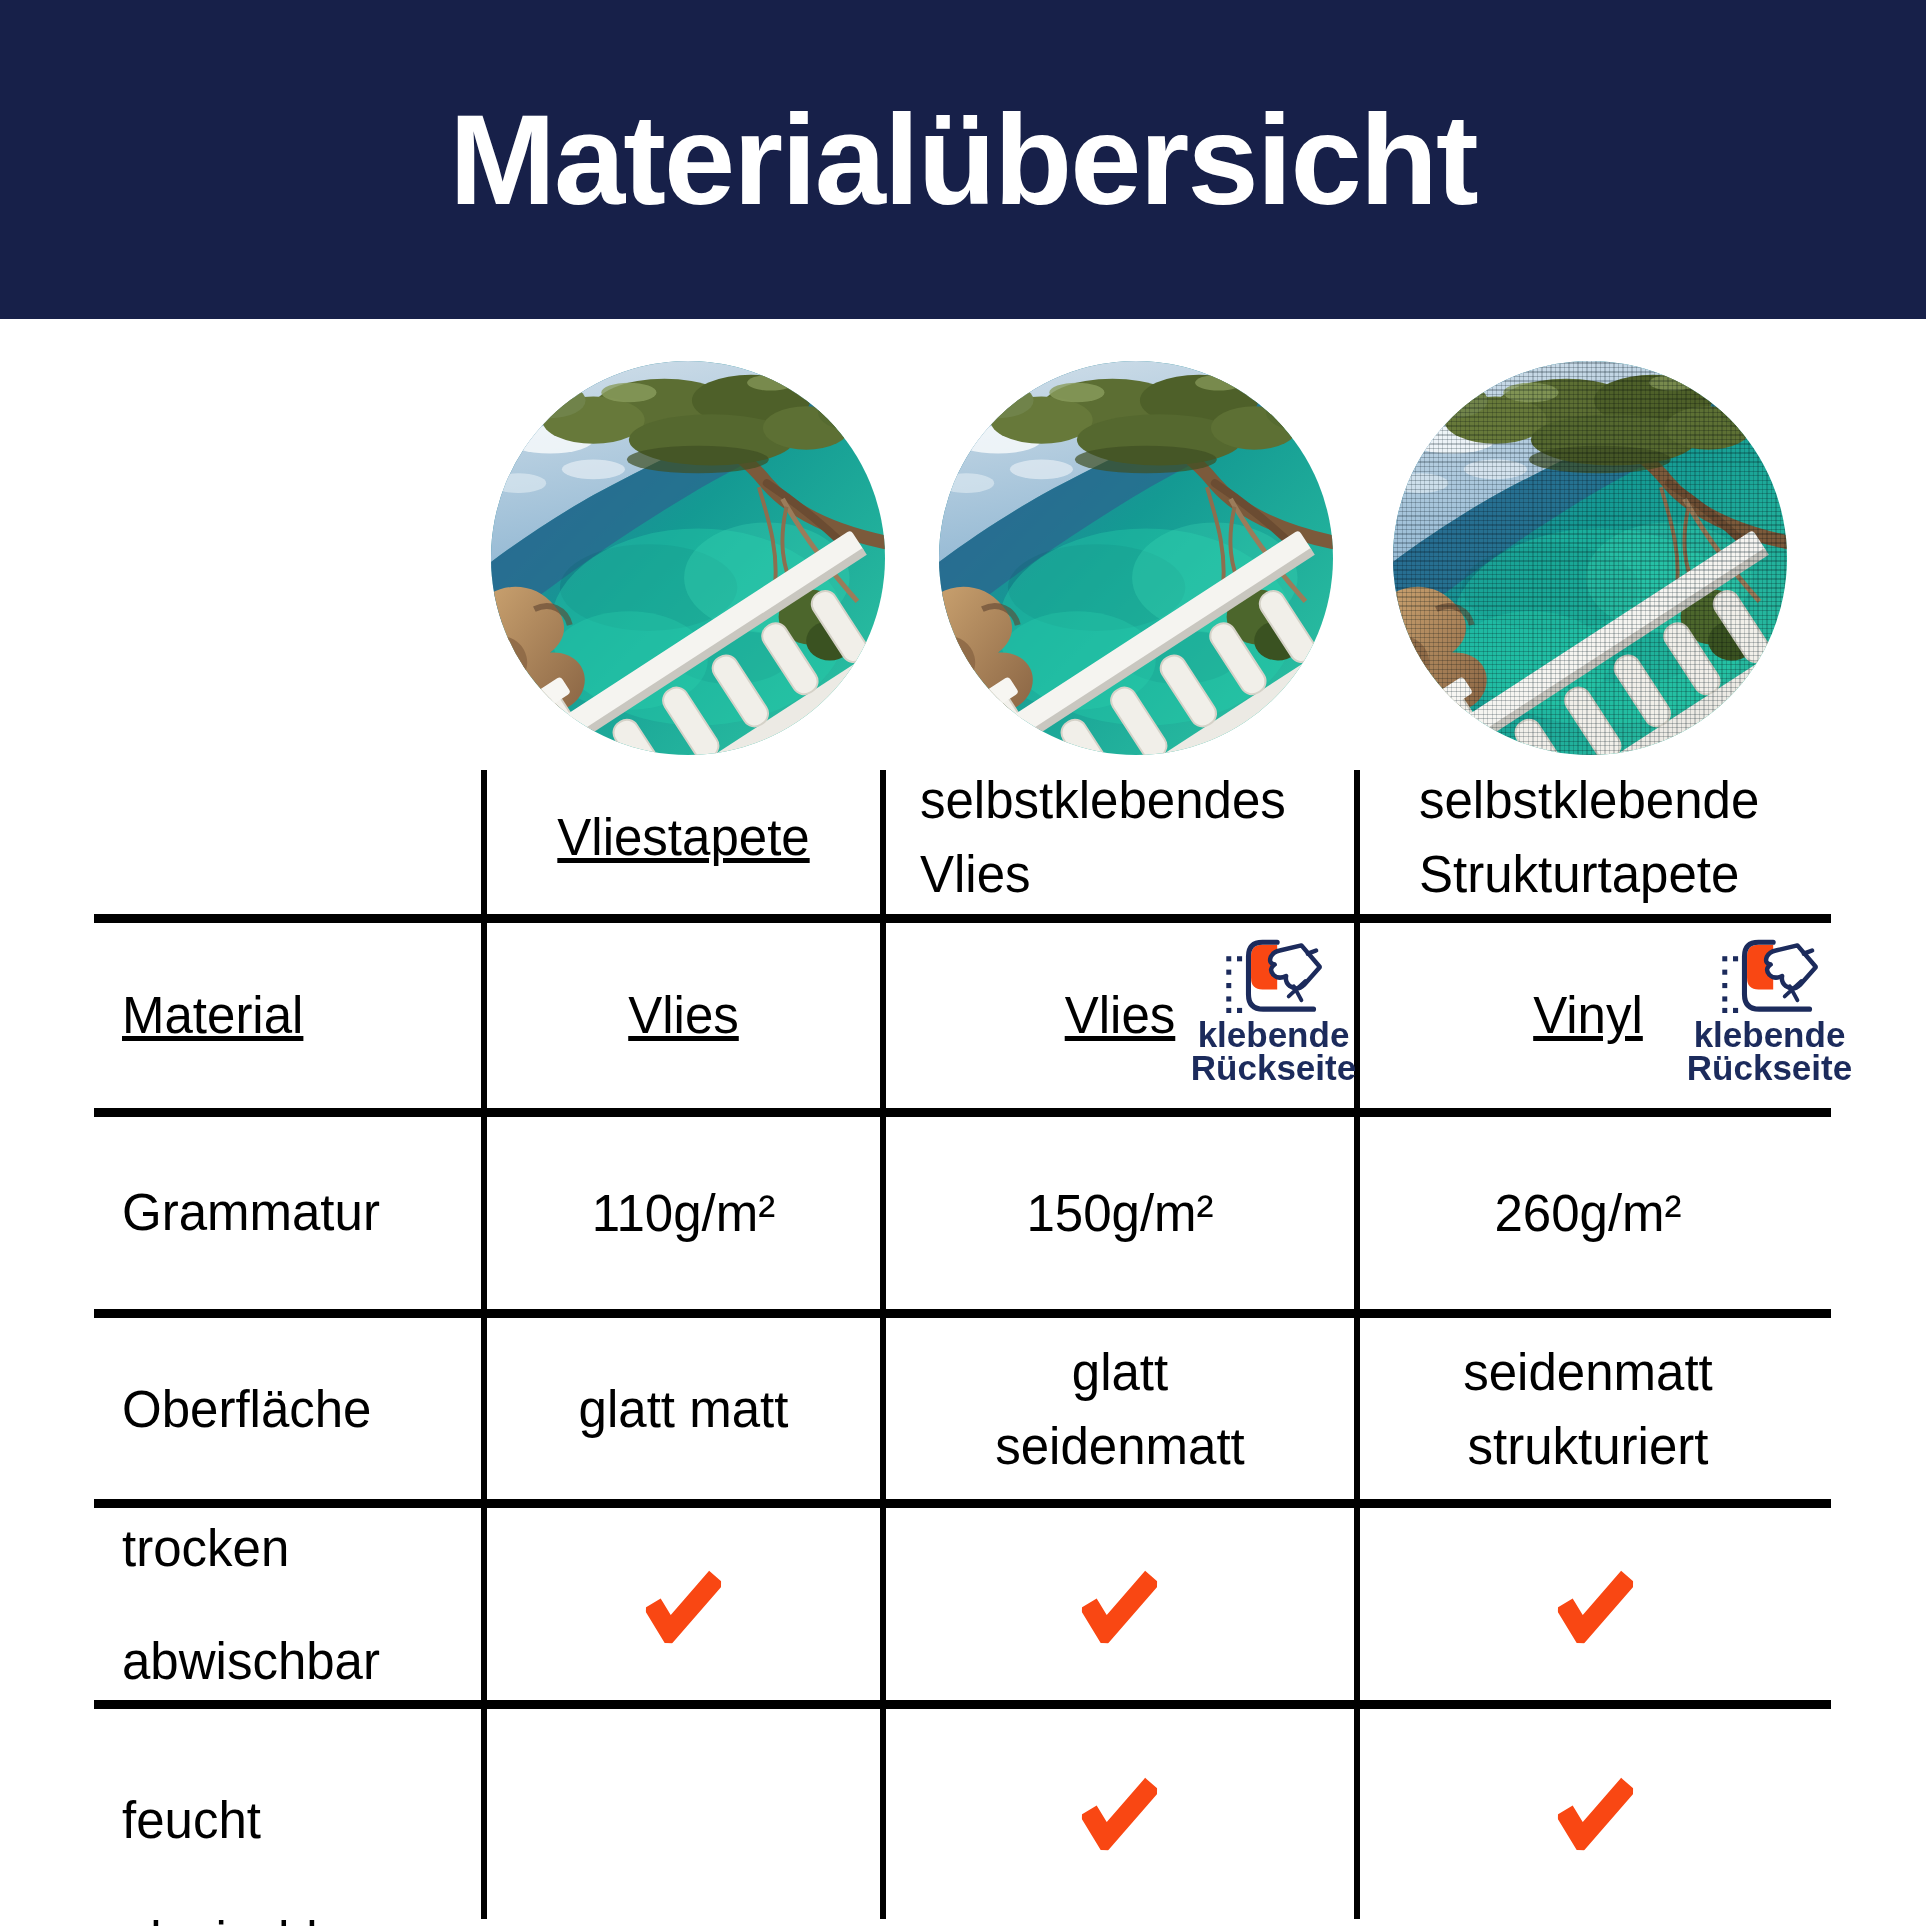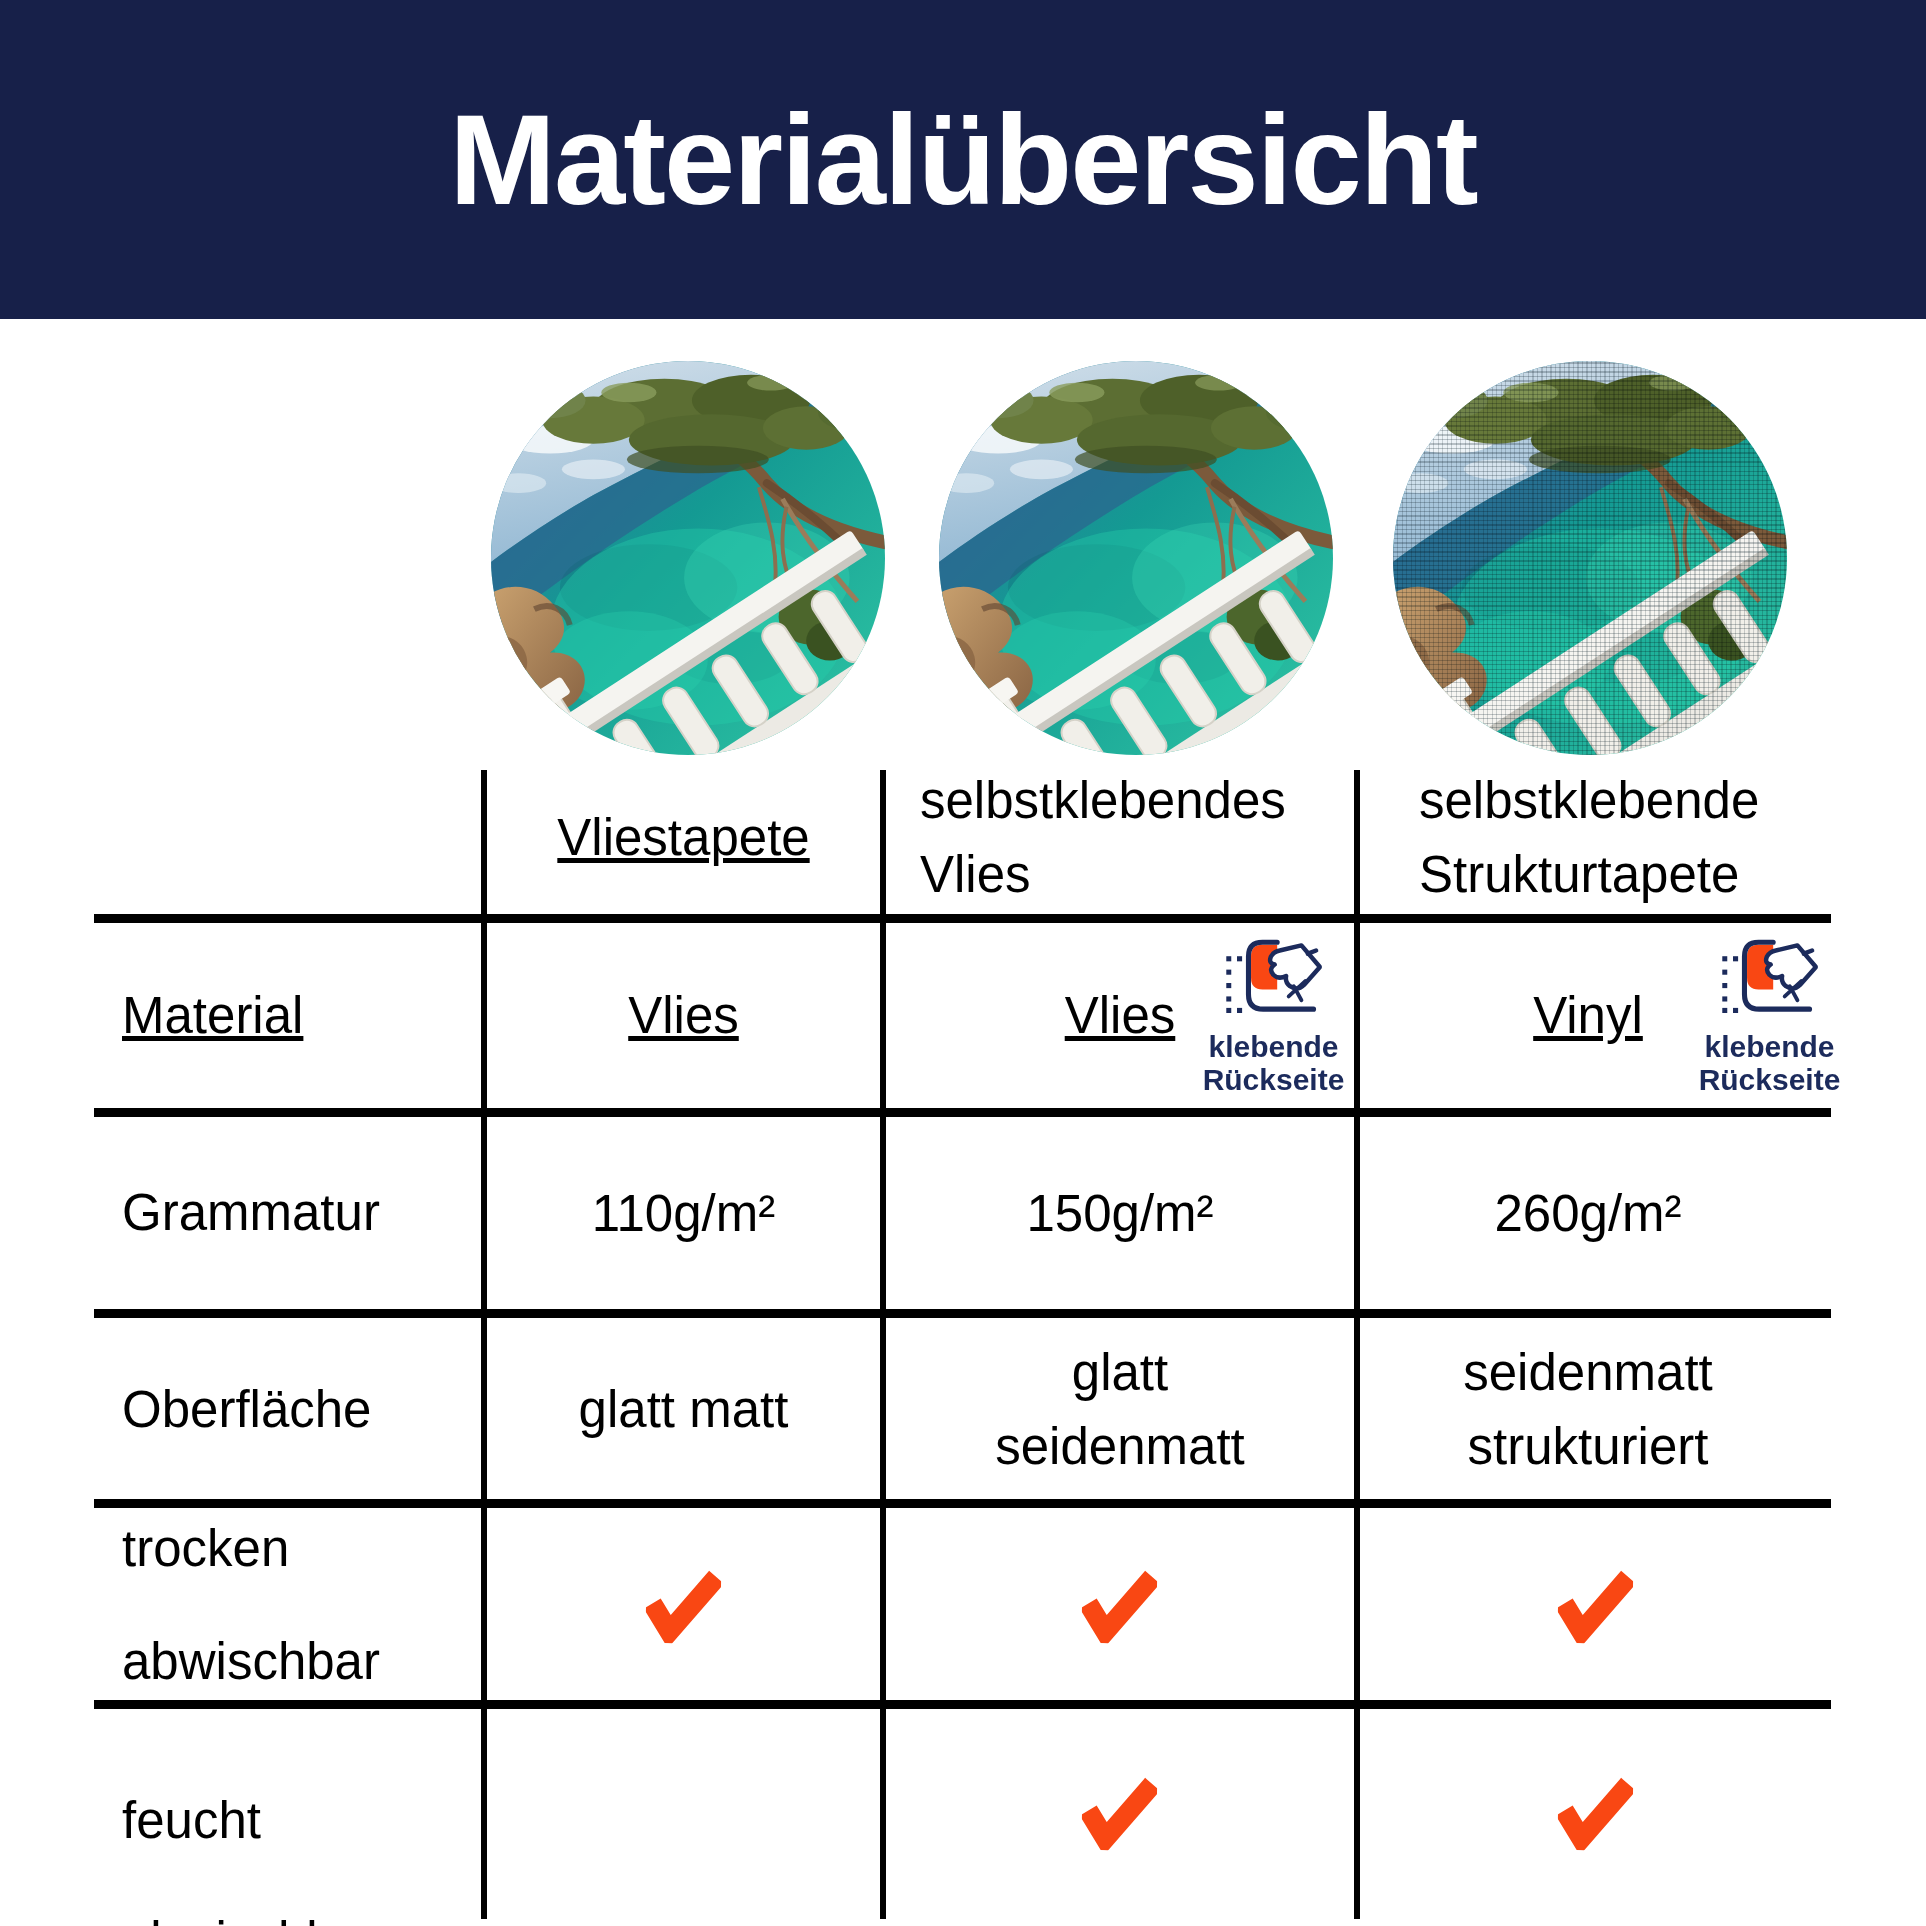--- a/index.html
+++ b/index.html
@@ -38,21 +38,21 @@
   .row1{top:919px;height:194px;text-decoration:underline;} .row2{top:1113px;height:201px;}
   .row3{top:1314px;height:192px;} .row4{top:1506px;height:199px;gap:36px;}
   .row5{top:1773px;height:216px;gap:44px;}
   .colL{left:94px;width:390px;align-items:flex-start;text-align:left;padding-left:28px;line-height:1.5;}
   .col2{left:484px;width:399px;} .col3{left:883px;width:474px;} .col4{left:1351px;width:474px;text-align:center;}
 
   
   .badge{position:absolute;top:939px;width:167px;display:flex;flex-direction:column;
     align-items:center;}
   .badge svg{width:96px;height:74px;display:block;}
-  .badge .btxt{margin-top:17px;font-size:30px;line-height:33px;font-weight:bold;
+  .badge .btxt{margin-top:5px;font-size:35px;line-height:33px;font-weight:bold;
     color:var(--icon_navy);text-align:center;white-space:nowrap;}
 
   
   .check{position:absolute;width:74px;height:77px;transform:rotate(3deg);}
 </style>
 </head>
 <body>
 
 <div id="page">
 

